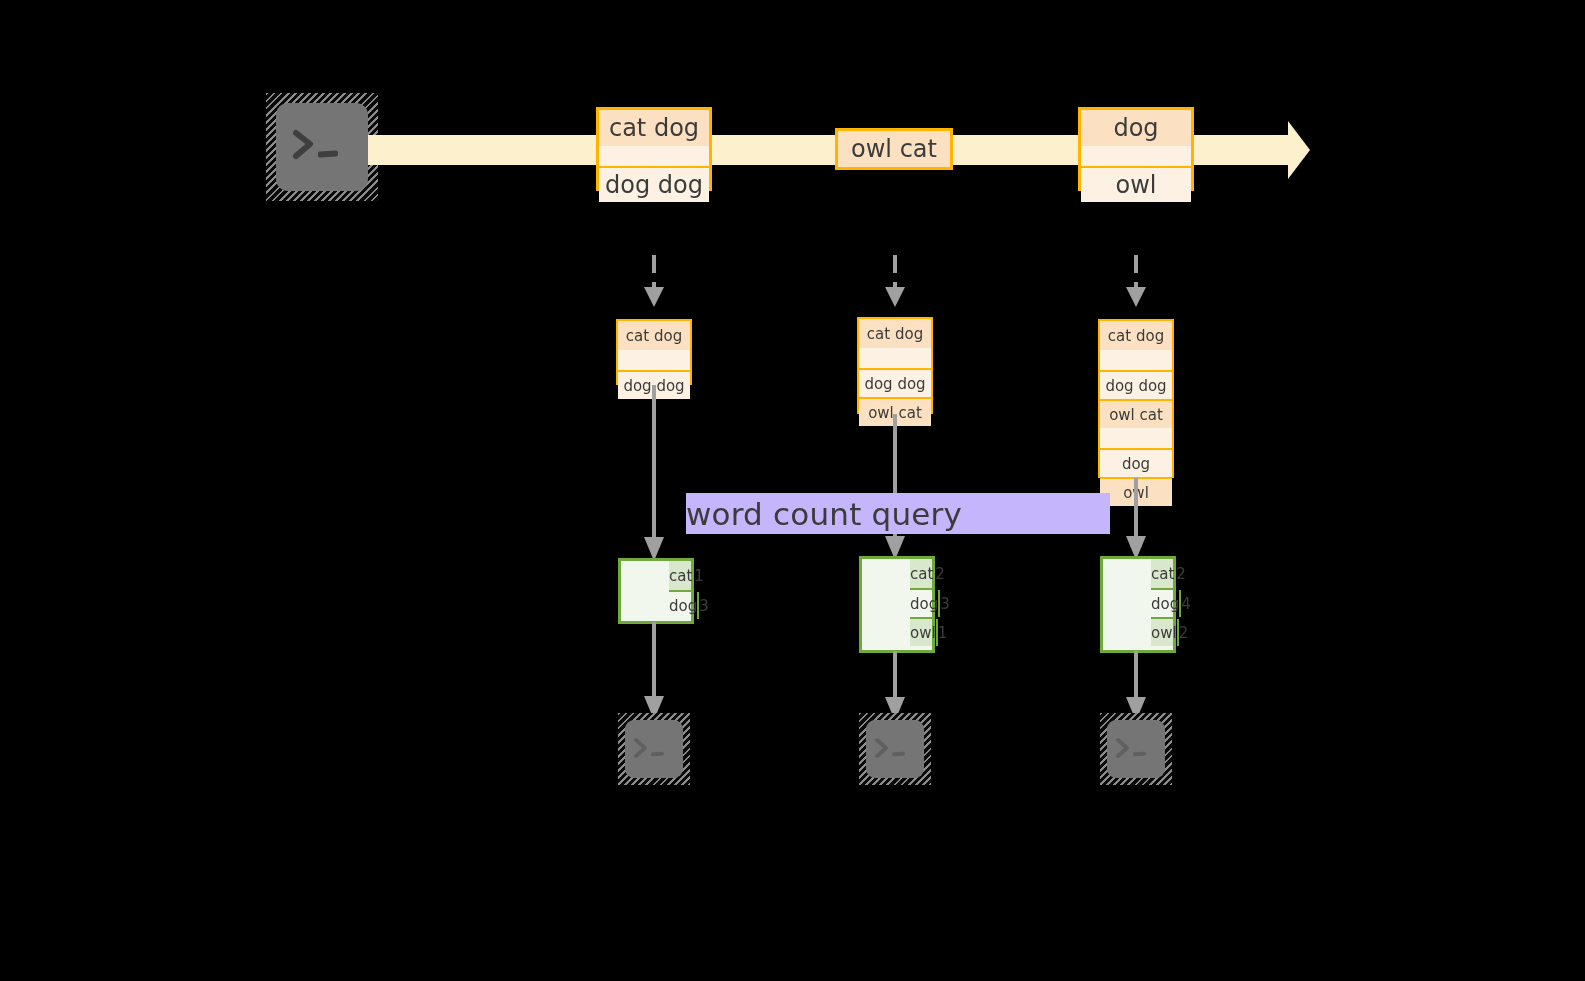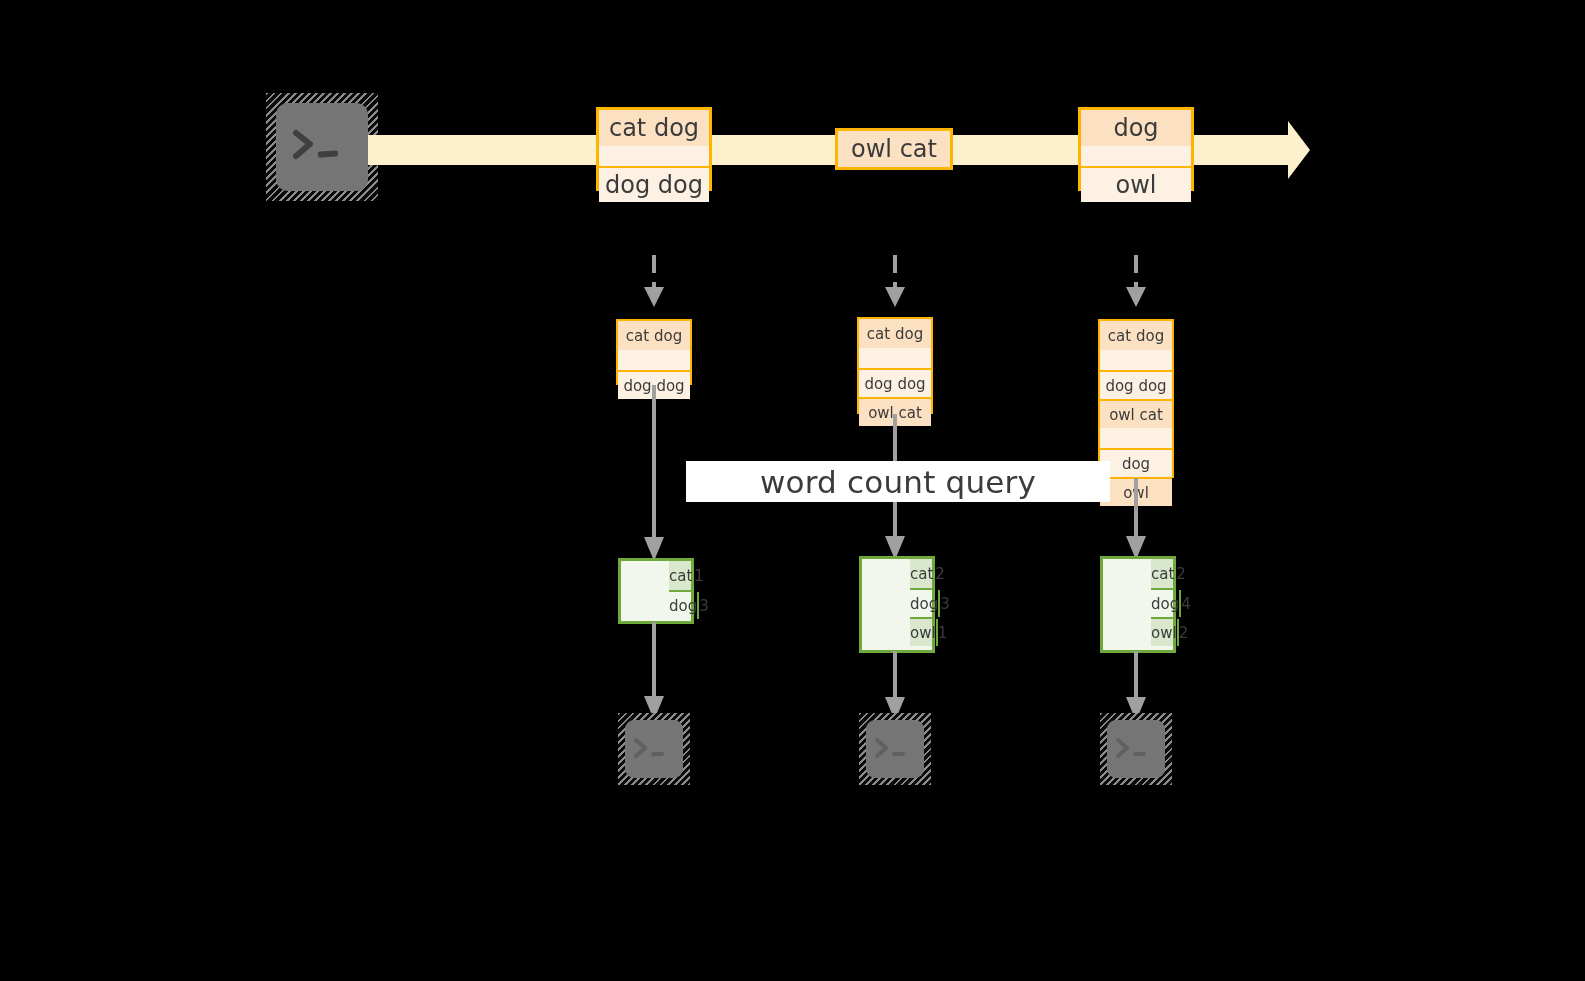--- a/index.html
+++ b/index.html
@@ -69,22 +69,22 @@
     font-size:15px;color:#3b3b3b;box-sizing:border-box;
   }
   .gbox .gc.word{width:44px;}
   .gbox .gc.num{width:26px;border-left:2px solid #6fa93c;}
 
   
   .conn{position:absolute;}
 
   
   .qband{
-    position:absolute;background:#ffffff;
-    display:flex;align-items:center;justify-content:center;
+    position:absolute;background:#c4b5fd;
+    display:flex;align-items:center;justify-content:flex-start;margin-top:32px;
   }
   .qband span{
     font-size:31px;color:#3b3b3b;letter-spacing:.2px;white-space:nowrap;
   }
 </style>
 </head>
 <body>
 
 <div id="stage">
 

